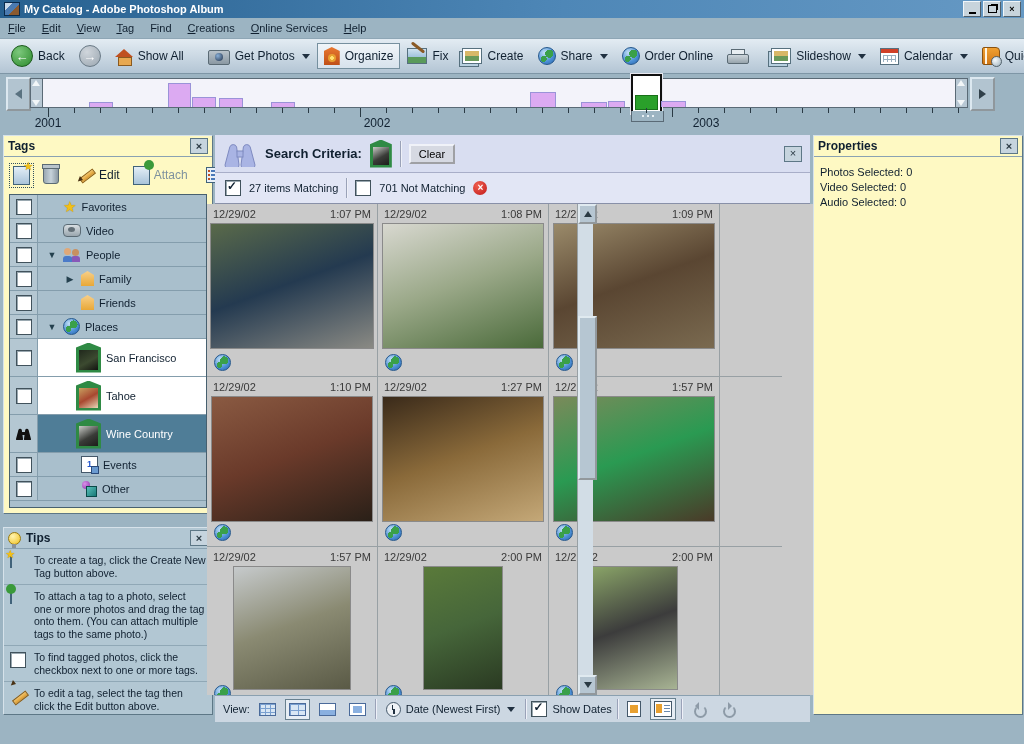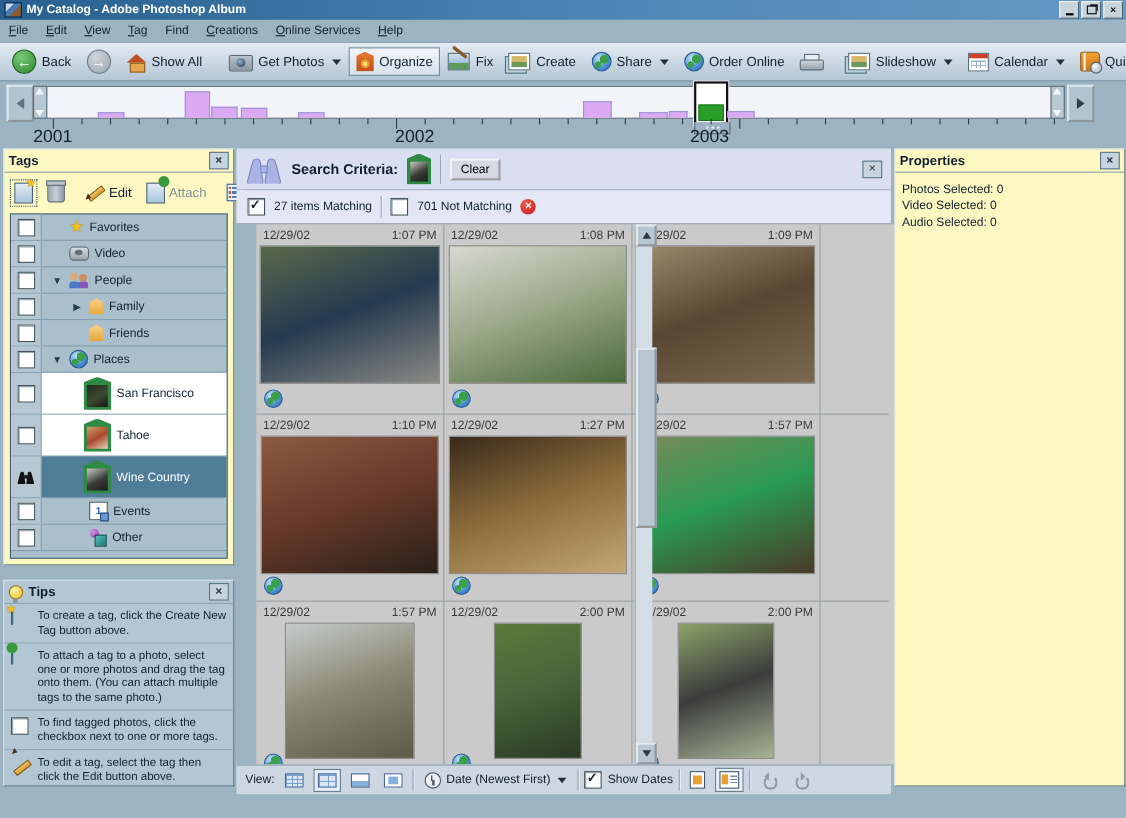--- a/index.html
+++ b/index.html
@@ -70,21 +70,21 @@
   .tl-range .up{position:absolute;left:1px;top:1px;width:0;height:0;border-left:4px solid transparent;border-right:4px solid transparent;border-bottom:6px solid #f2f6f8;}
   .tl-range .dn{position:absolute;left:1px;bottom:1px;width:0;height:0;border-left:4px solid transparent;border-right:4px solid transparent;border-top:6px solid #f2f6f8;}
   .tl-selected{position:absolute;left:600px;top:-5px;width:27px;height:36px;background:#fff;border:2px solid #101010;box-shadow:0 0 0 1px #e8e8f0;}
   .tl-green{position:absolute;left:2px;right:2px;bottom:2px;height:13px;background:#2aa02a;border:1px solid #187018;}
   .tl-grip{position:absolute;left:600px;top:32px;width:31px;height:10px;background:#9cb4c2;border:1px solid #5a6a76;border-top:none;
     display:flex;align-items:center;justify-content:center;gap:3px;}
   .tl-grip i{width:2px;height:2px;background:#e8f0f4;display:block;}
   .tl-ticks{position:absolute;left:30px;top:36px;width:936px;height:10px;}
   .tl-tick{position:absolute;top:0;width:1px;height:5px;background:#2a3a44;}
   .tl-tick.major{height:9px;}
-  .tl-year{position:absolute;top:44px;font-size:16px;color:#102030;transform:translateX(-50%);}
+  .tl-year{position:absolute;top:44px;font-size:12px;color:#102030;transform:translateX(-50%);}
   
   .panel{position:absolute;background:#fef9c3;border:1px solid;border-color:#d6e2ea #5d7786 #5d7786 #d6e2ea;}
   .panel-header{height:20px;display:flex;align-items:center;gap:5px;font-weight:bold;font-size:12px;padding:0 4px;border-bottom:1px solid #8aa2b2;}
   .close-x{margin-left:auto;width:16px;height:14px;background:#c6d4de;border:1px solid #5d7786;
     display:flex;align-items:center;justify-content:center;font-size:11px;color:#2a3a44;line-height:1;}
   
   .tags-panel{left:3px;top:135px;width:208px;height:377px;}
   .tags-toolbar{height:36px;display:flex;align-items:center;gap:5px;padding:0 5px;font-size:12px;}
   .tagbar-btn{display:flex;align-items:center;gap:4px;padding:2px 3px;border:1px solid transparent;}
   .tagbar-btn.focus{border:1px dotted #31505f;}
@@ -145,21 +145,21 @@
   .search-bar{position:absolute;left:215px;top:135px;width:595px;height:38px;background:#d9def1;
     border-bottom:1px solid #a8aec8;display:flex;align-items:center;gap:8px;padding:0 8px;box-sizing:border-box;}
   .search-title{font-weight:bold;font-size:13px;}
   .vsep{width:1px;height:26px;background:#9aa2b8;box-shadow:1px 0 0 #eef0f8;}
   .btn-classic{background:#d6d9e2;border:2px outset #f0f2f8;font-size:11px;padding:2px 8px;font-family:"Liberation Sans",sans-serif;}
   .match-bar{position:absolute;left:215px;top:173px;width:595px;height:31px;background:#e2e6f5;
     border-bottom:1px solid #8890a8;display:flex;align-items:center;gap:8px;padding:0 10px;font-size:11px;box-sizing:border-box;}
   .redx{width:14px;height:14px;border-radius:50%;background:radial-gradient(circle at 35% 30%,#f06050,#c01818);color:#fff;
     font-size:10px;line-height:14px;text-align:center;font-weight:bold;}
   
-  .grid{position:absolute;left:233px;top:204px;width:683px;height:491px;background:#cacaca;overflow:hidden;}
+  .grid{position:absolute;left:207px;top:204px;width:683px;height:491px;background:#cacaca;overflow:hidden;}
   .grow{display:flex;}
   .cell{width:171px;flex:0 0 171px;border-right:1px solid #98a0a4;border-bottom:1px solid #98a0a4;position:relative;overflow:hidden;box-sizing:border-box;}
   .cell.partial{width:62px;flex:0 0 62px;border-right:none;}
   .grow1 .cell{height:173px;} .grow2 .cell{height:170px;} .grow3 .cell{height:148px;border-bottom:none;}
   .cell-date{display:flex;justify-content:space-between;font-size:11px;color:#3a3a3a;padding:4px 6px 1px 6px;}
   .photo{margin:2px auto 0 auto;border:1px solid #8a8a8a;}
   .globe-sm{position:absolute;left:7px;bottom:5px;width:15px;height:15px;border-radius:50%;border:1px solid #24578c;
     background:radial-gradient(circle at 62% 36%,#3aa04a 0 4px,rgba(0,0,0,0) 4px),
                radial-gradient(circle at 30% 66%,#3aa04a 0 3px,rgba(0,0,0,0) 3px),
                radial-gradient(circle at 35% 30%,#c2e0f6,#4a8ed4 60%,#2a62a8);}
@@ -370,21 +370,21 @@
         <div class="tl-tick" style="left: 772px;"></div>
         <div class="tl-tick" style="left: 798px;"></div>
         <div class="tl-tick" style="left: 824px;"></div>
         <div class="tl-tick" style="left: 850px;"></div>
         <div class="tl-tick" style="left: 876px;"></div>
         <div class="tl-tick" style="left: 902px;"></div>
         <div class="tl-tick" style="left: 928px;"></div>
       </div>
     <span class="tl-year" style="left:48px;">2001</span>
     <span class="tl-year" style="left:361px;margin-left:16px;">2002</span>
-    <span class="tl-year" style="left:645px;text-align:center;">2003</span>
+    <span class="tl-year" style="left:706px;text-align:center;">2003</span>
   </div>
 
   <div class="panel tags-panel">
     <div class="panel-header">
       <span>Tags</span>
       <span class="close-x">×</span>
     </div>
     <div class="tags-toolbar">
       <span class="tagbar-btn focus">
           <span class="i-newtag"></span>

